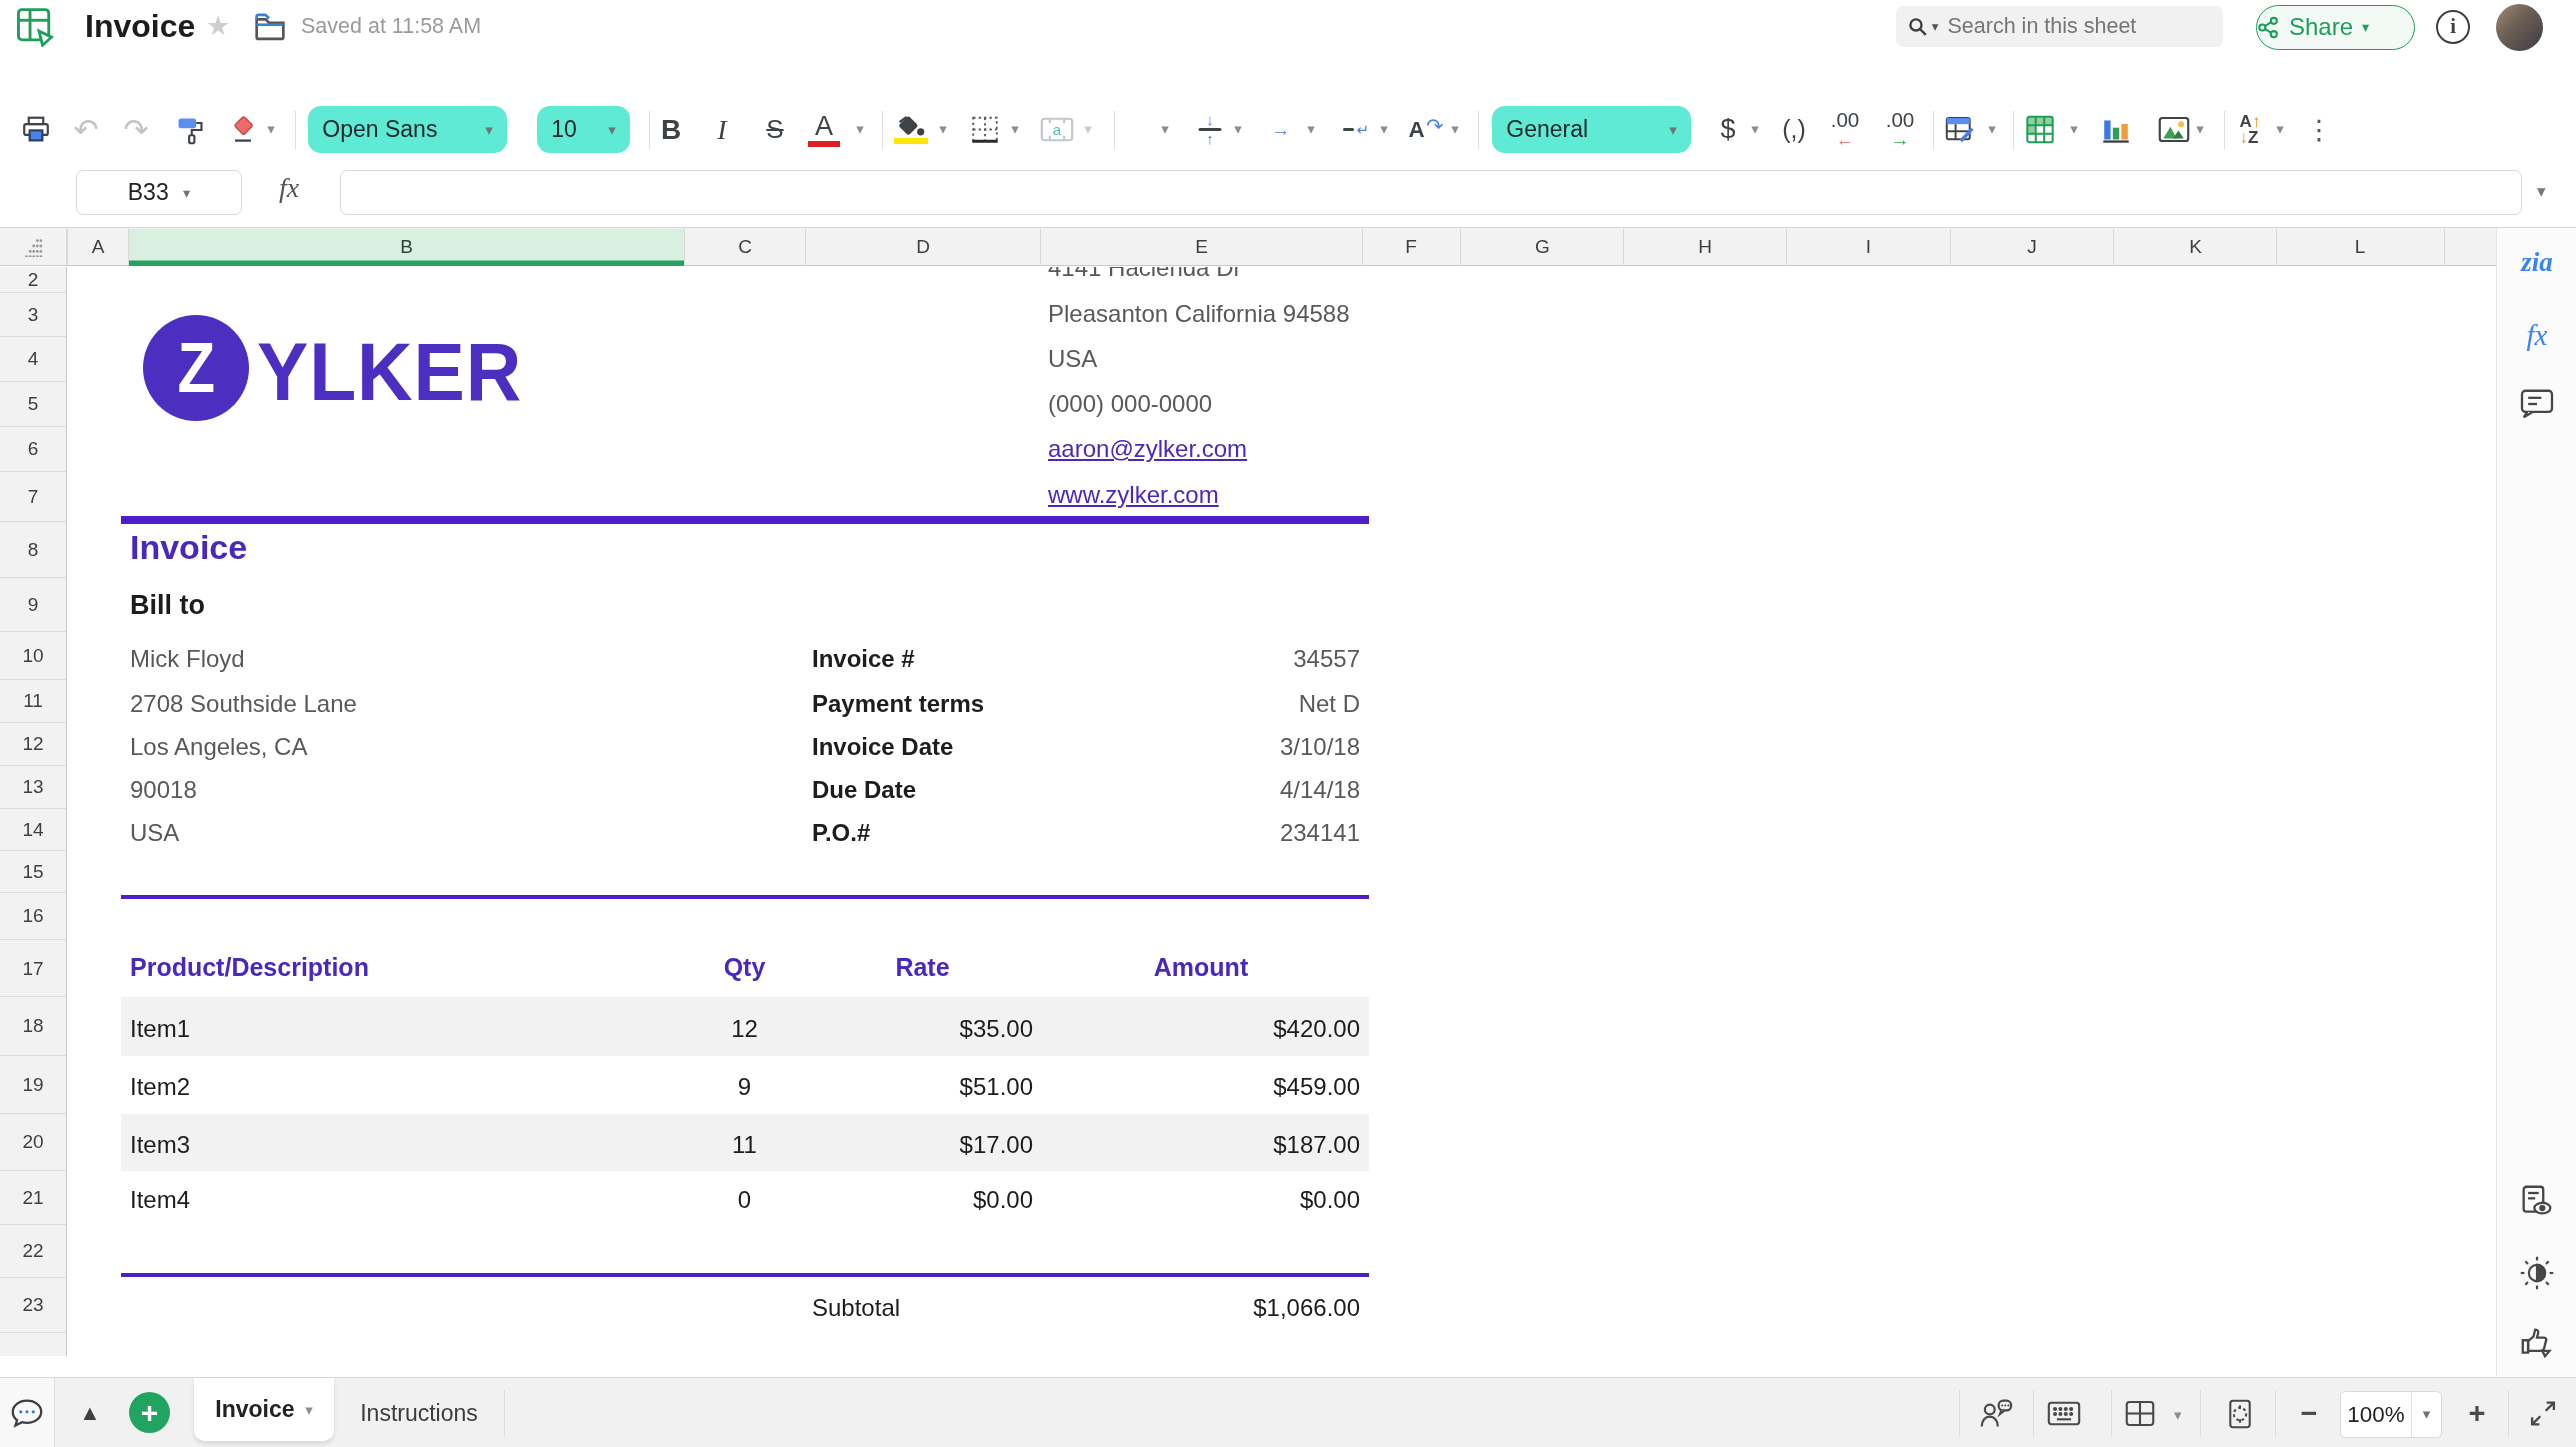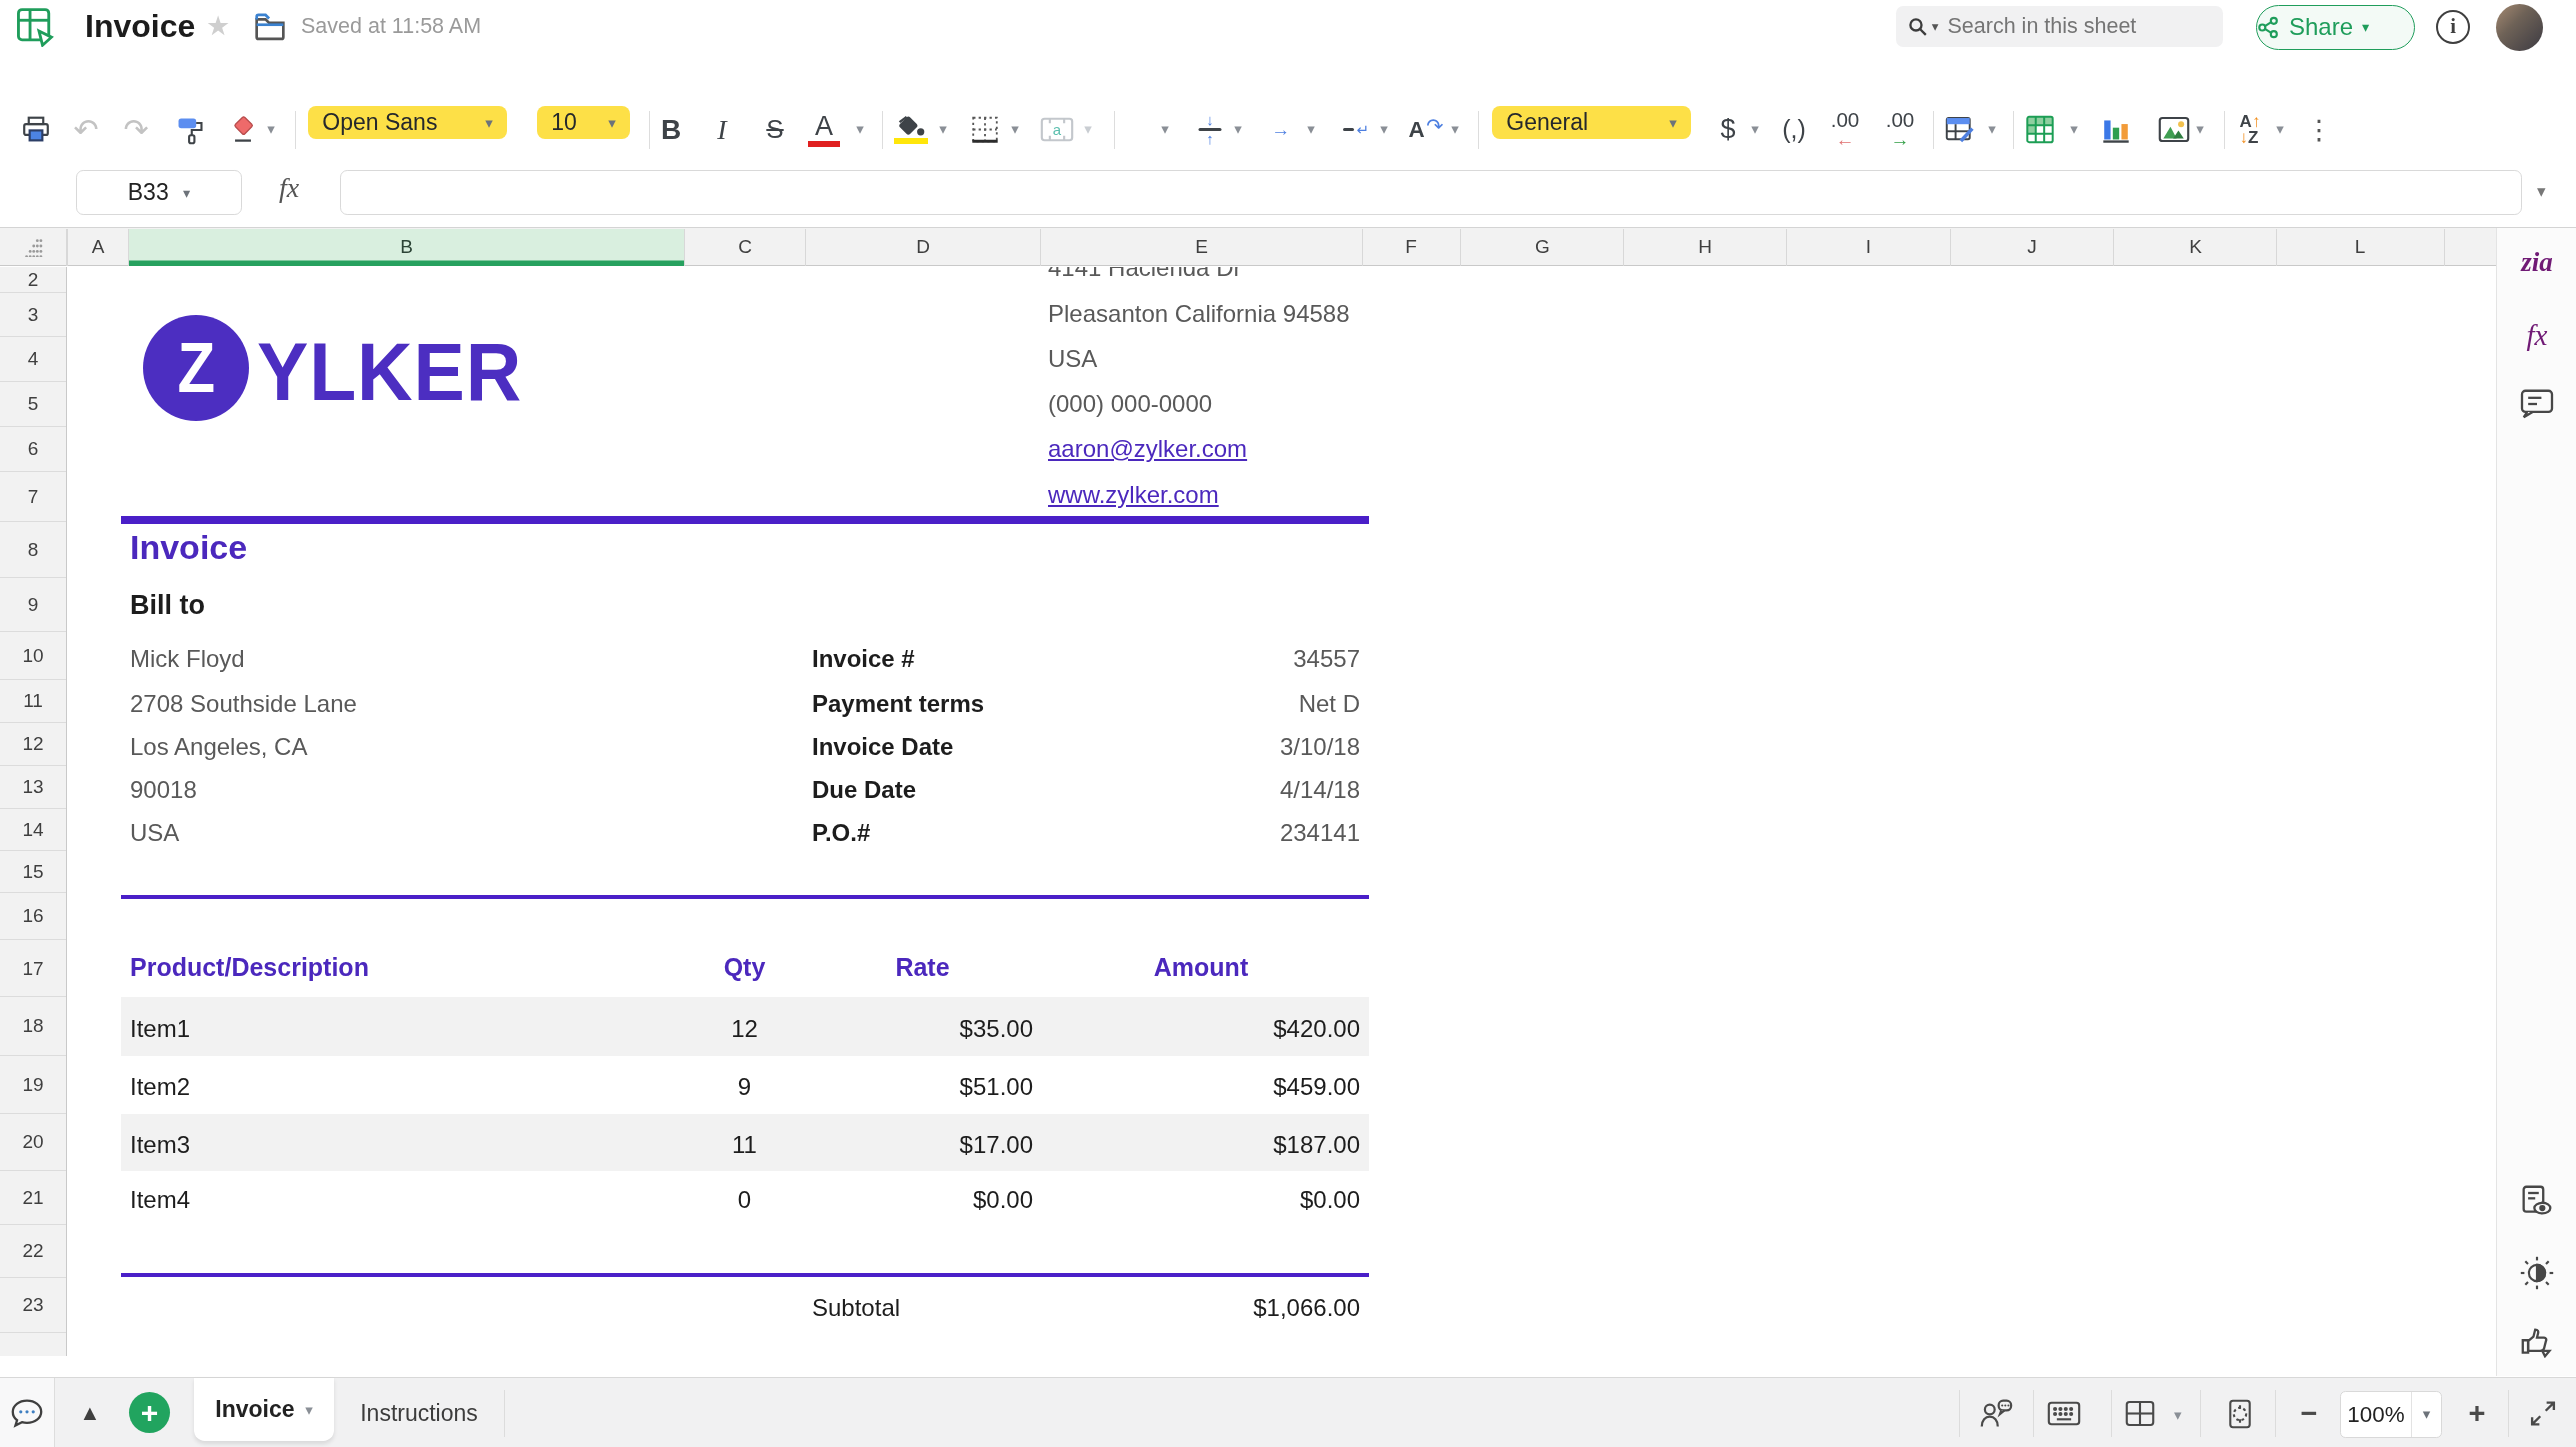--- a/index.html
+++ b/index.html
@@ -5,21 +5,21 @@
   *{margin:0;padding:0;box-sizing:border-box}
   body{background:#fff}
   #app{position:relative;width:2576px;height:1447px;background:#fff;overflow:hidden;
        font-family:"Liberation Sans","DejaVu Sans",sans-serif;color:#1d1d1d}
   .ab{position:absolute;white-space:nowrap}
   
   .tbi{position:absolute;top:100px;height:59px;display:flex;align-items:center;justify-content:center;
        color:#3e4348;transform:translateX(-50%)}
   .car{position:absolute;top:120px;font-size:15px;color:#8a8f96;transform:translateX(-50%)}
   .tdiv{position:absolute;top:111px;width:0.9px;height:38px;background:#ddd}
-  .selbox{position:absolute;top:106px;height:33px;background:#fde047;border-radius:8px;
+  .selbox{position:absolute;top:106px;height:47px;background:#5eead4;border-radius:13px;
           display:flex;align-items:center;justify-content:space-between;padding:0 14.3px;
           font-size:23px;color:#25282c}
   .selcar{font-size:15px;color:#6d737a;margin-left:16px}
   .bar{height:3.6px;background:#3e4348;border-radius:1.8px;margin:2.7px 0}
   .blue{color:#4d7fe0}
   
   .colh{position:absolute;top:0.9px;height:37px;display:flex;align-items:center;justify-content:center;
         font-size:19px;color:#3f3f3f;border-left:0.9px solid #d8d8d8}
   .rowh{position:absolute;left:0;width:66px;display:flex;align-items:center;justify-content:center;
         font-size:19px;color:#3f3f3f;border-bottom:0.9px solid #dcdcdc}
@@ -32,21 +32,21 @@
   .link{color:#4b28bd;text-decoration:underline}
   .r{text-align:right}
   .c{text-align:center}
   .rule{position:absolute;background:#4a1fc8}
   .zebra{position:absolute;left:54px;width:1248px;background:#f2f2f2}
   
   .bbi{position:absolute;top:0;height:71px;display:flex;align-items:center;justify-content:center;
        color:#4a4a4a;transform:translateX(-50%)}
   .bdiv{position:absolute;top:11.6px;width:0.9px;height:47px;background:#dcdcdc}
   
-  .sbi{position:absolute;left:40px;transform:translate(-50%,-50%);color:#701a75;
+  .sbi{position:absolute;left:40px;transform:translate(-50%,-50%);color:#3b82f6;
        display:flex;align-items:center;justify-content:center}
   svg{display:block}
 </style>
 </head>
 <body>
 
 <div id="app">
 
   <div class="ab" style="left:0;top:0;width:2576px;height:54px">
     <span class="ab" style="left:14.3px;top:6.3px">

